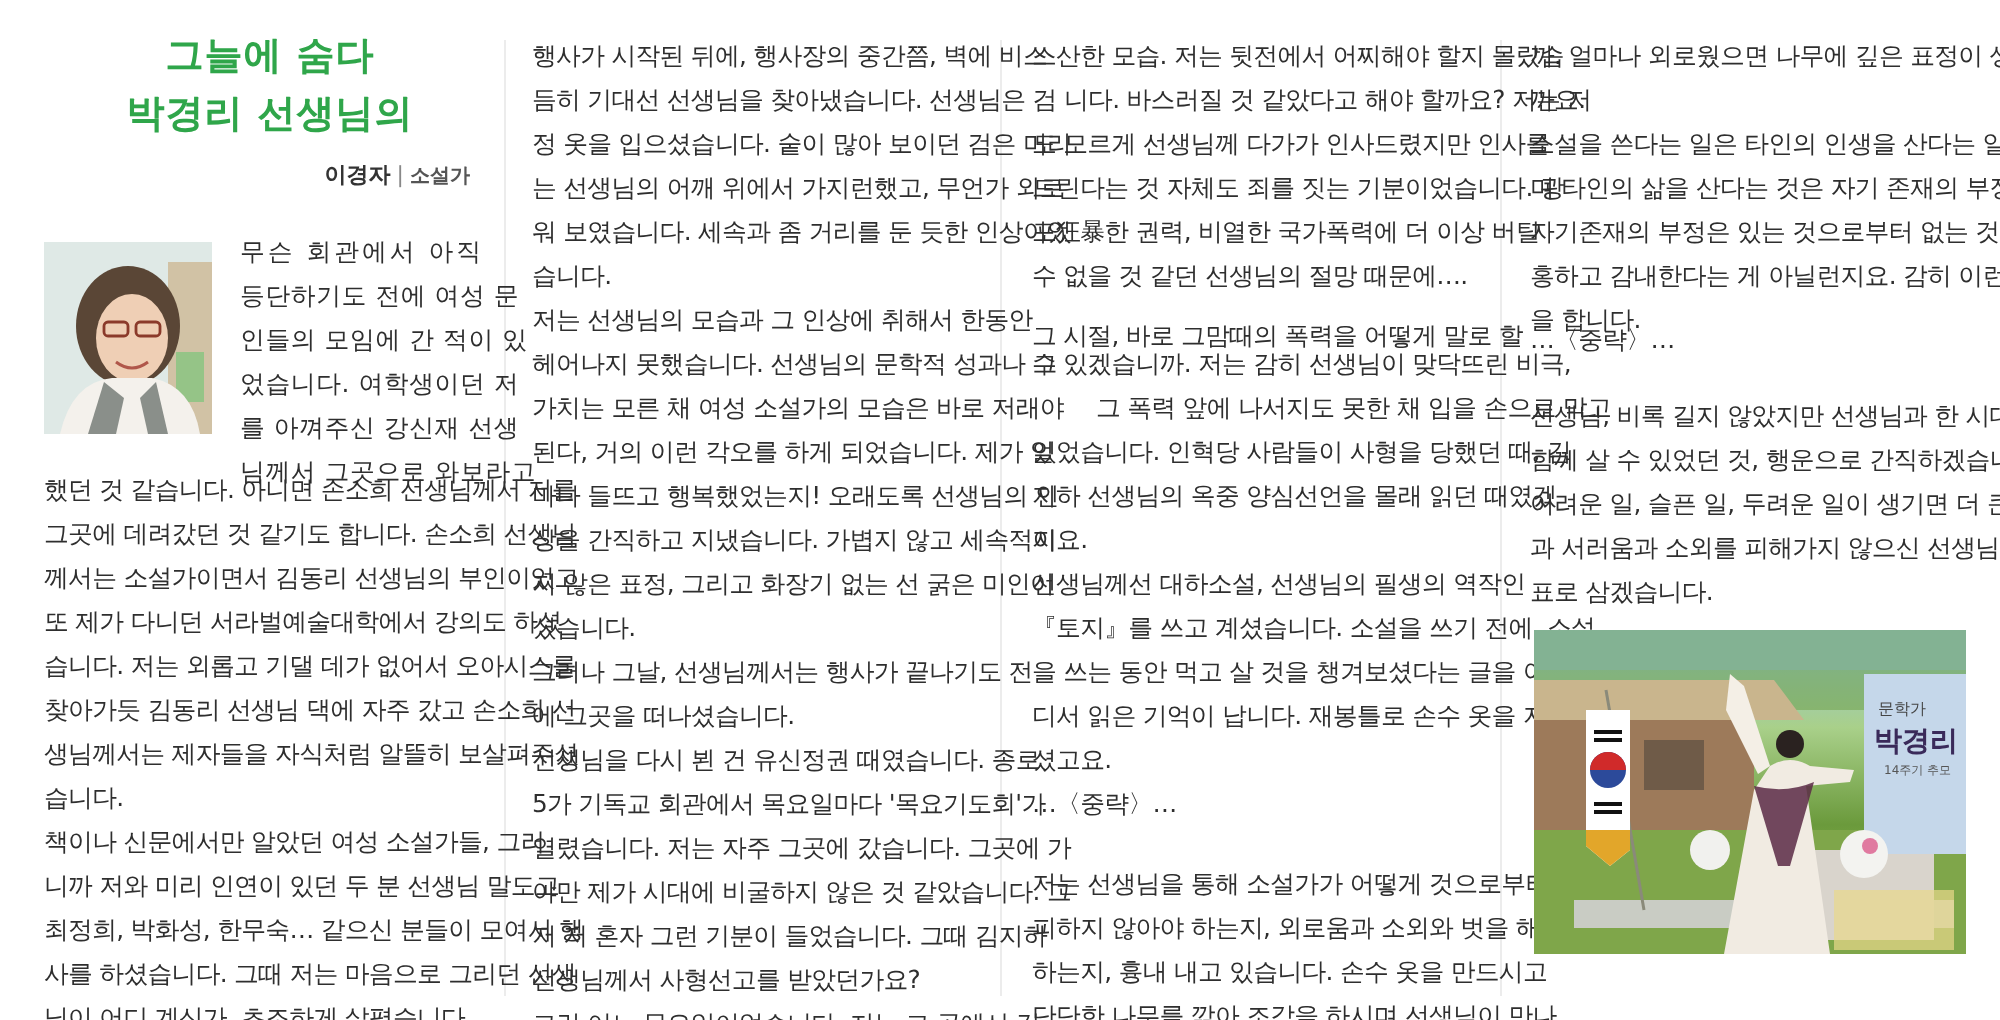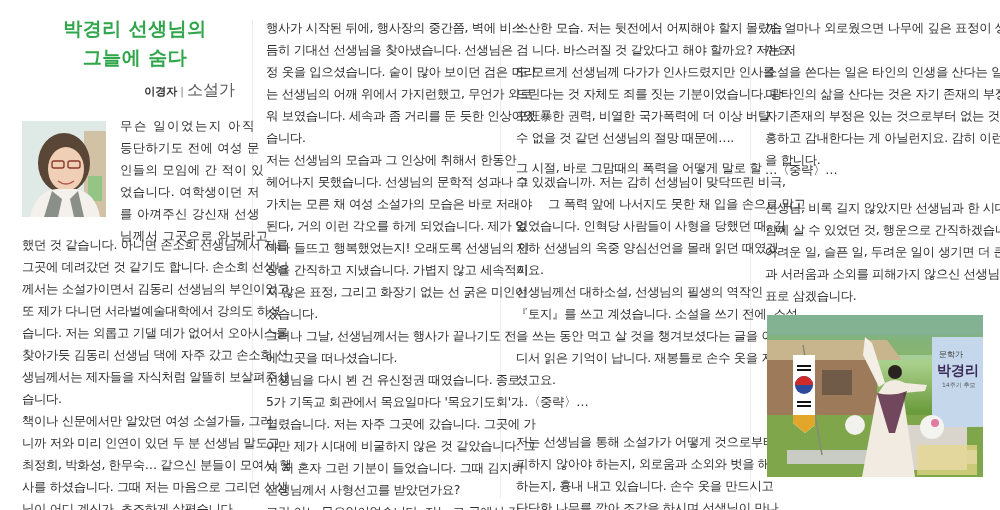--- a/index.html
+++ b/index.html
@@ -13,40 +13,40 @@
     position: absolute; font-size: 12.4px; line-height: 16px; white-space: nowrap;
     letter-spacing: -0.35px; color: #2e2e2e;
   }
   .title {
     position: absolute; left: 20px; width: 230px; text-align: center; color: #2fa64a;
     font-weight: bold; font-size: 19px; line-height: 29px; letter-spacing: 0.5px;
   }
   .byline { position: absolute; right: 765px; top: 80px; font-size: 11px; white-space: nowrap; }
   .byline .name { font-weight: bold; color: #333; }
   .byline .sep { color: #888; margin: 0 3px; }
-  .byline .role { color: #555; font-size: 16px; }
+  .byline .role { color: #555; font-size: 10px; font-weight: bold; }
   .author-photo {
     position: absolute; left: 22px; top: 121px; width: 84px; height: 96px; overflow: hidden;
     background: linear-gradient(135deg, #cfe0e0 0%, #e6ede6 40%, #f1e9d8 100%);
   }
   .scene-photo {
     position: absolute; left: 767px; top: 315px; width: 216px; height: 162px; overflow: hidden;
     background: linear-gradient(180deg, #8fc3e6 0%, #a9d08a 30%, #6b9a3c 60%, #7fae46 80%, #9db873 100%);
   }
 </style>
 </head>
 <body>
 
 <div class="divider" style="left:252px;"></div>
 <div class="divider" style="left:500px;"></div>
 <div class="divider" style="left:750px;"></div>
 
 <div class="title" style="top:14px;">
+  <div>그늘에 숨다</div>
   <div>박경리 선생님의</div>
-  <div>그늘에 숨다</div>
 </div>
 <div class="byline">
   <span class="name">이경자</span><span class="sep">|</span><span class="role">소설가</span>
 </div>
 
 <div class="author-photo" title="소설가 이경자 인물 사진">
   <svg width="84" height="96" viewBox="0 0 84 96">
     <rect x="0" y="0" width="84" height="96" fill="#dfe9e6"></rect>
     <rect x="62" y="10" width="22" height="86" fill="#c8a97a" opacity="0.6"></rect>
     <rect x="66" y="55" width="14" height="25" fill="#7cc47a" opacity="0.7"></rect>
@@ -55,21 +55,21 @@
     <rect x="30" y="40" width="12" height="7" rx="2" fill="none" stroke="#8b3a2a" stroke-width="1.4"></rect>
     <rect x="46" y="40" width="12" height="7" rx="2" fill="none" stroke="#8b3a2a" stroke-width="1.4"></rect>
     <path d="M36 60 Q44 66 52 60" stroke="#b0574a" stroke-width="1.5" fill="none"></path>
     <path d="M8 96 Q14 70 34 68 L54 68 Q74 72 78 96 Z" fill="#f4f1ec"></path>
     <path d="M22 96 L30 70 L40 78 L36 96 Z" fill="#8a8f8a"></path>
     <path d="M62 96 L56 70 L48 78 L52 96 Z" fill="#8a8f8a"></path>
   </svg>
 </div>
 
 <div class="col">
-  <div class="line" style="left:120px; top:118px; width:116px; letter-spacing:1.5px;">  무슨 일이었는지 아직</div>
+  <div class="line" style="left:120px; top:118px; width:116px; letter-spacing:1.5px;">  무슨 회관에서 아직</div>
   <div class="line" style="left:120px; top:140px; letter-spacing:0.3px;">등단하기도 전에 여성 문</div>
   <div class="line" style="left:120px; top:162px; letter-spacing:0.3px;">인들의 모임에 간 적이 있</div>
   <div class="line" style="left:120px; top:184px; letter-spacing:0.3px;">었습니다. 여학생이던 저</div>
   <div class="line" style="left:120px; top:206px; letter-spacing:0.3px;">를 아껴주신 강신재 선생</div>
   <div class="line" style="left:120px; top:228px; letter-spacing:0.3px;">님께서 그곳으로 와보라고</div>
   <div class="line" style="left:22px; top:237px;">했던 것 같습니다. 아니면 손소희 선생님께서 저를</div>
   <div class="line" style="left:22px; top:259px;">그곳에 데려갔던 것 같기도 합니다. 손소희 선생님</div>
   <div class="line" style="left:22px; top:281px;">께서는 소설가이면서 김동리 선생님의 부인이었고</div>
   <div class="line" style="left:22px; top:303px;">또 제가 다니던 서라벌예술대학에서 강의도 하셨</div>
   <div class="line" style="left:22px; top:325px;">습니다. 저는 외롭고 기댈 데가 없어서 오아시스를</div>

